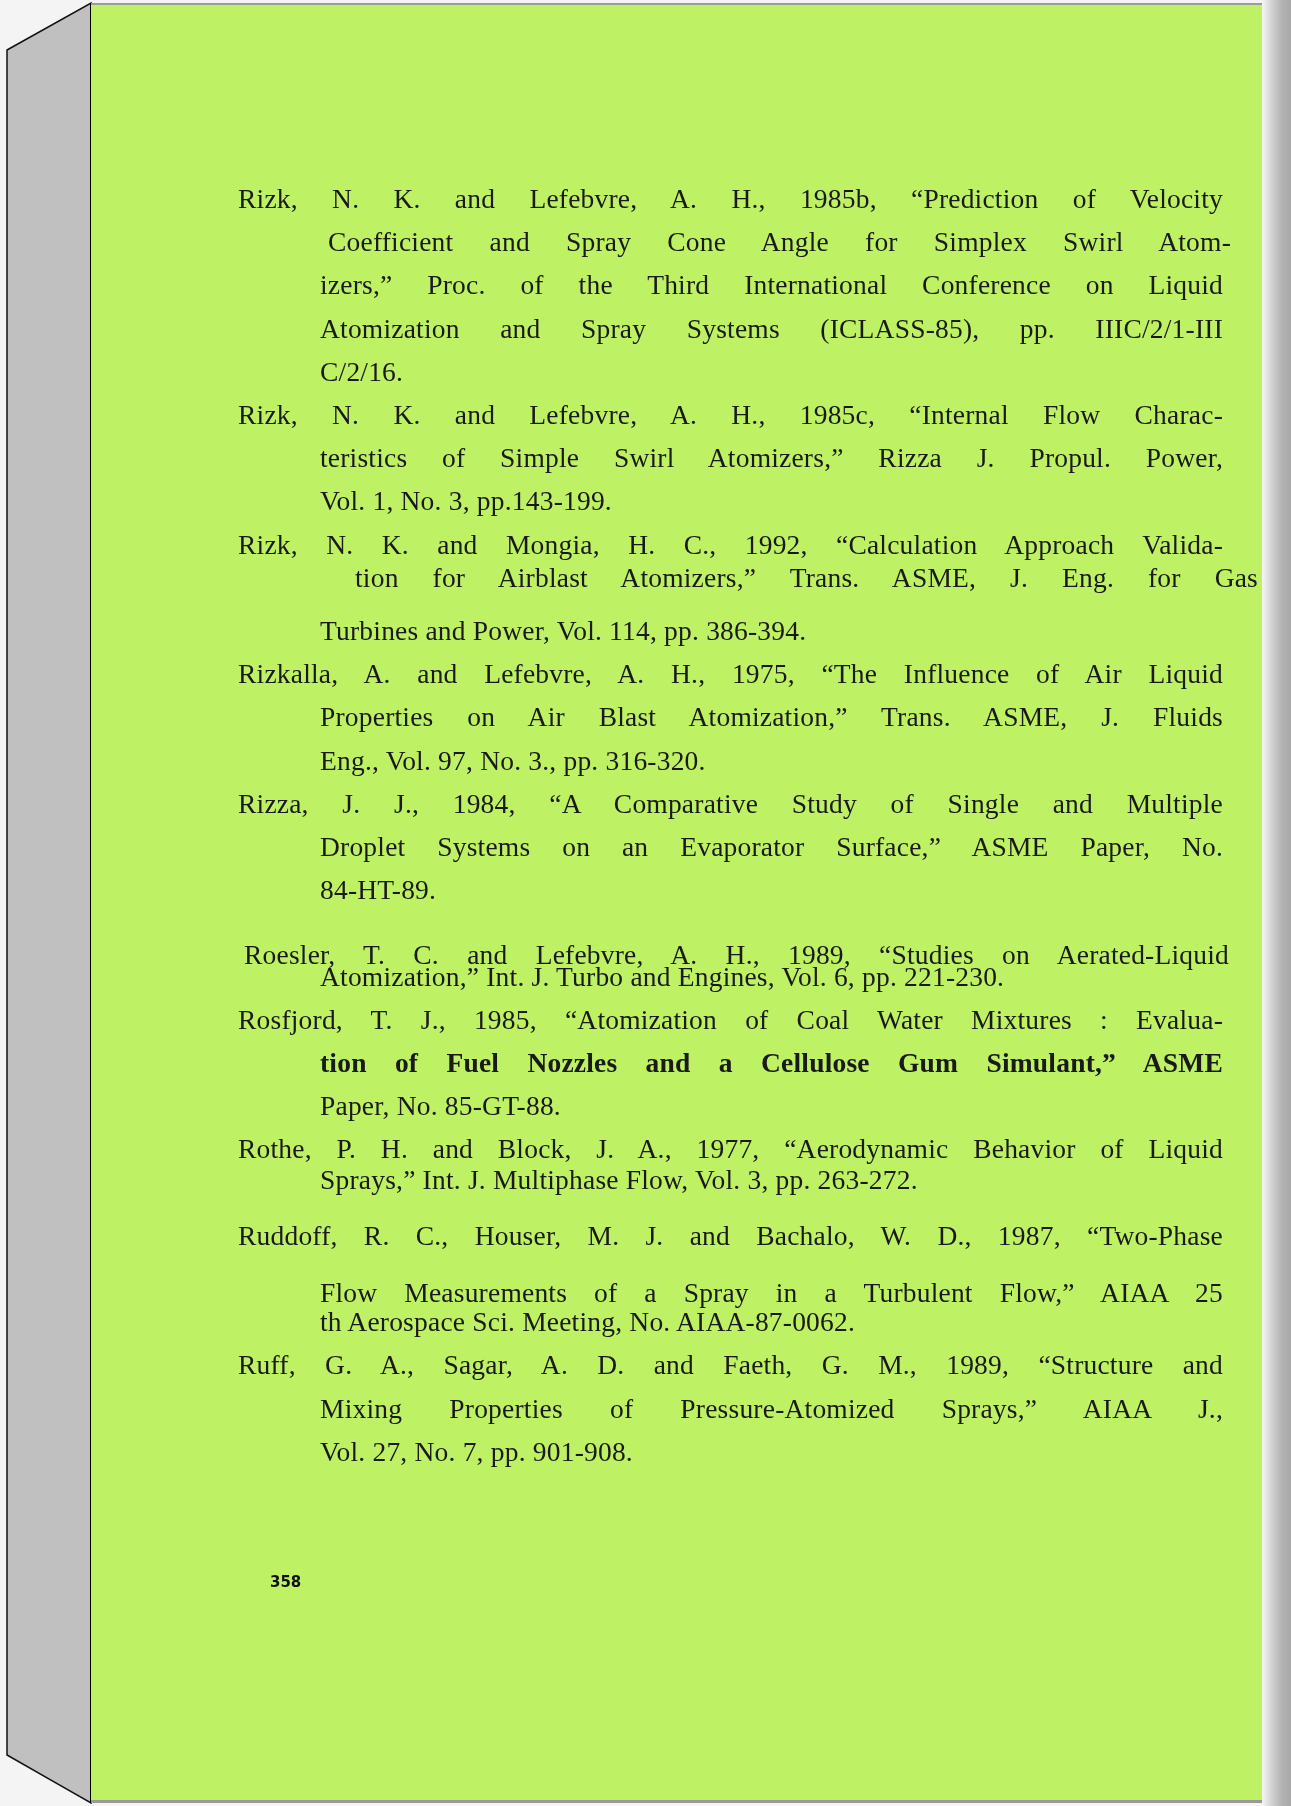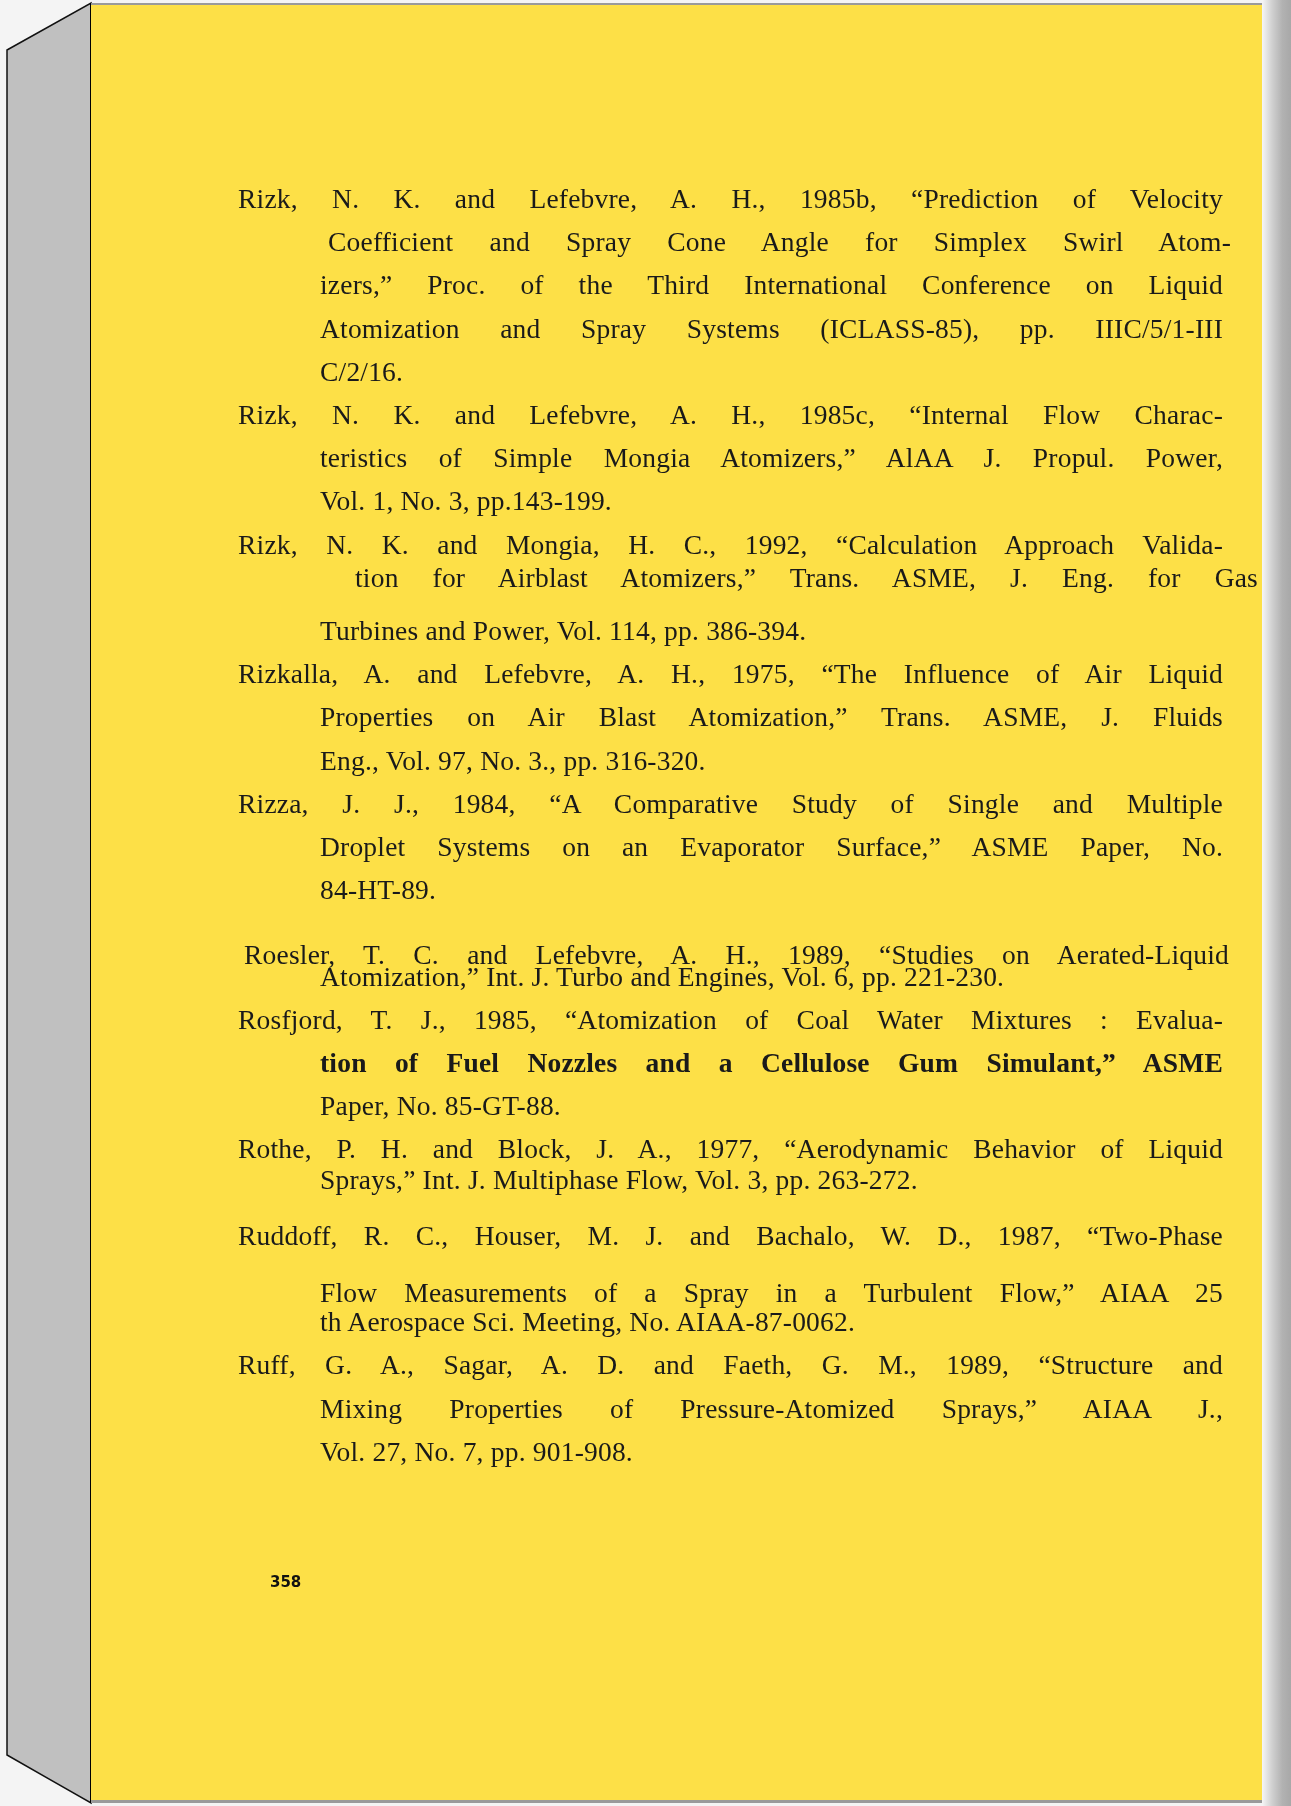--- a/index.html
+++ b/index.html
@@ -6,21 +6,21 @@
   body {
     width:1291px; height:1806px; position:relative; overflow:hidden;
     background:#f4f4f4;
     font-family:"Liberation Serif","DejaVu Serif",serif;
   }
   #spine {
     position:absolute; left:0; top:0; width:100px; height:1806px;
   }
   #page {
     position:absolute; left:91px; top:3px; width:1175px; height:1800px;
-    background:#fde047;
+    background:#bef264;
     border-top:2px solid #9a9a9a;
     border-bottom:3px solid #9a9a9a;
     box-sizing:border-box;
   }
   #page-shadow {
     position:absolute; left:1262px; top:0; width:29px; height:1806px;
     background:linear-gradient(to right,#f6f6f6 0%,#d0d0d0 35%,#b2b2b2 70%,#a8a8a8 100%);
   }
   .line {
     position:absolute; left:0; height:43px; white-space:nowrap;
@@ -43,26 +43,26 @@
   <polygon points="7,50 91,3 91,1803 7,1755" fill="#c0c0c0" stroke="#111" stroke-width="1.5"></polygon>
   <line x1="91" y1="3" x2="91" y2="1803" stroke="#000" stroke-width="2"></line>
 </svg>
 
 <div id="page">
   <div id="ref-list">
       <div>
         <div class="line first" style="top: 178px;">Rizk, N. K. and Lefebvre, A. H.,  1985b, “Prediction of Velocity</div>
         <div class="line cont" style="top: 221.2px; margin-left: 8px;">Coefficient and Spray Cone Angle for Simplex Swirl Atom-</div>
         <div class="line cont" style="top: 264.4px;">izers,” Proc. of the Third International Conference on Liquid</div>
-        <div class="line cont" style="top: 307.6px;">Atomization and Spray Systems (ICLASS-85), pp. IIIC/5/1-III</div>
+        <div class="line cont" style="top: 307.6px;">Atomization and Spray Systems (ICLASS-85), pp. IIIC/2/1-III</div>
         <div class="line cont short" style="top: 350.8px;">C/2/16.</div>
       </div>
       <div>
         <div class="line first" style="top: 394px;">Rizk,  N. K. and Lefebvre,  A. H., 1985c, “Internal Flow Charac-</div>
-        <div class="line cont" style="top: 437.2px;">teristics of Simple Mongia Atomizers,” AlAA J. Propul. Power,</div>
+        <div class="line cont" style="top: 437.2px;">teristics of Simple Swirl Atomizers,” Rizza J. Propul. Power,</div>
         <div class="line cont short" style="top: 480.4px;">Vol. 1, No. 3, pp.143-199.</div>
       </div>
       <div>
         <div class="line first" style="top: 523.6px;">Rizk, N. K. and Mongia, H. C., 1992, “Calculation Approach Valida-</div>
         <div class="line cont" style="top: 557px; margin-left: 35px;">tion for Airblast Atomizers,” Trans. ASME, J. Eng. for Gas</div>
         <div class="line cont short" style="top: 610px;">Turbines and Power, Vol. 114, pp. 386-394.</div>
       </div>
       <div>
         <div class="line first" style="top: 653.2px;">Rizkalla, A. and Lefebvre, A. H., 1975, “The Influence of Air Liquid</div>
         <div class="line cont" style="top: 696.4px;">Properties on Air Blast Atomization,” Trans. ASME, J. Fluids</div>

